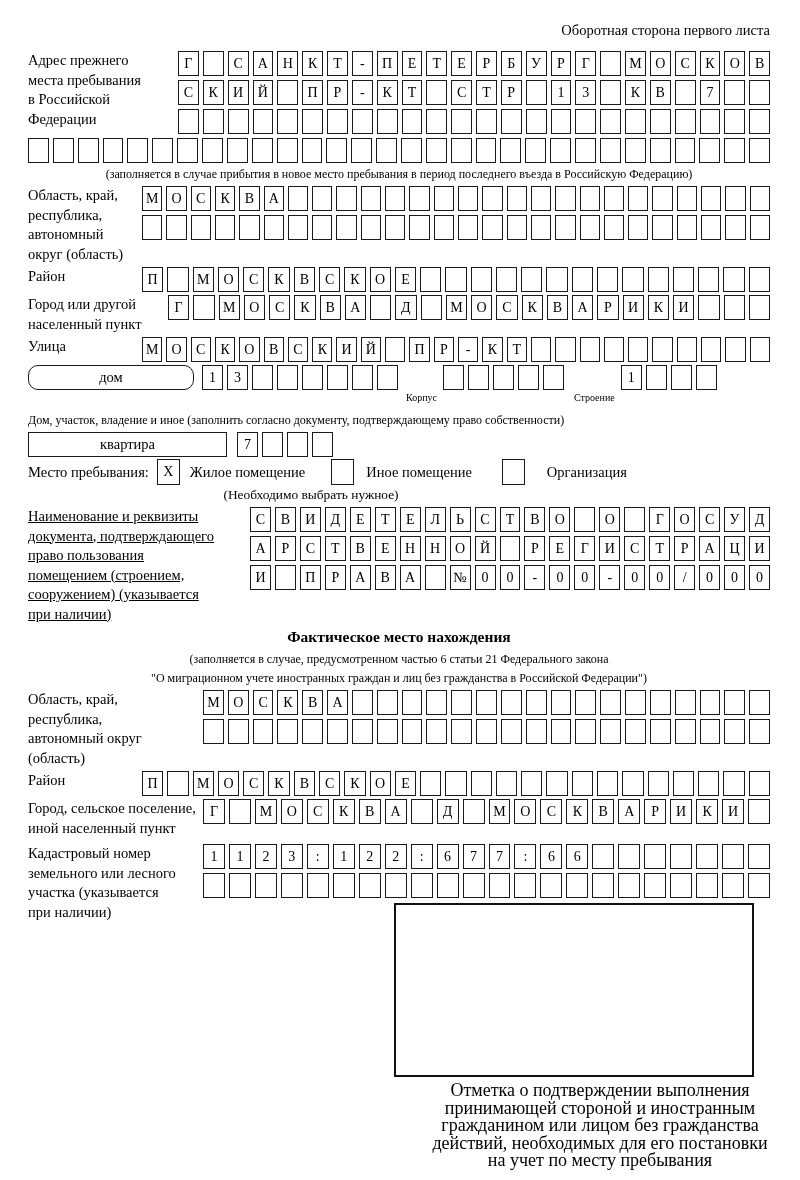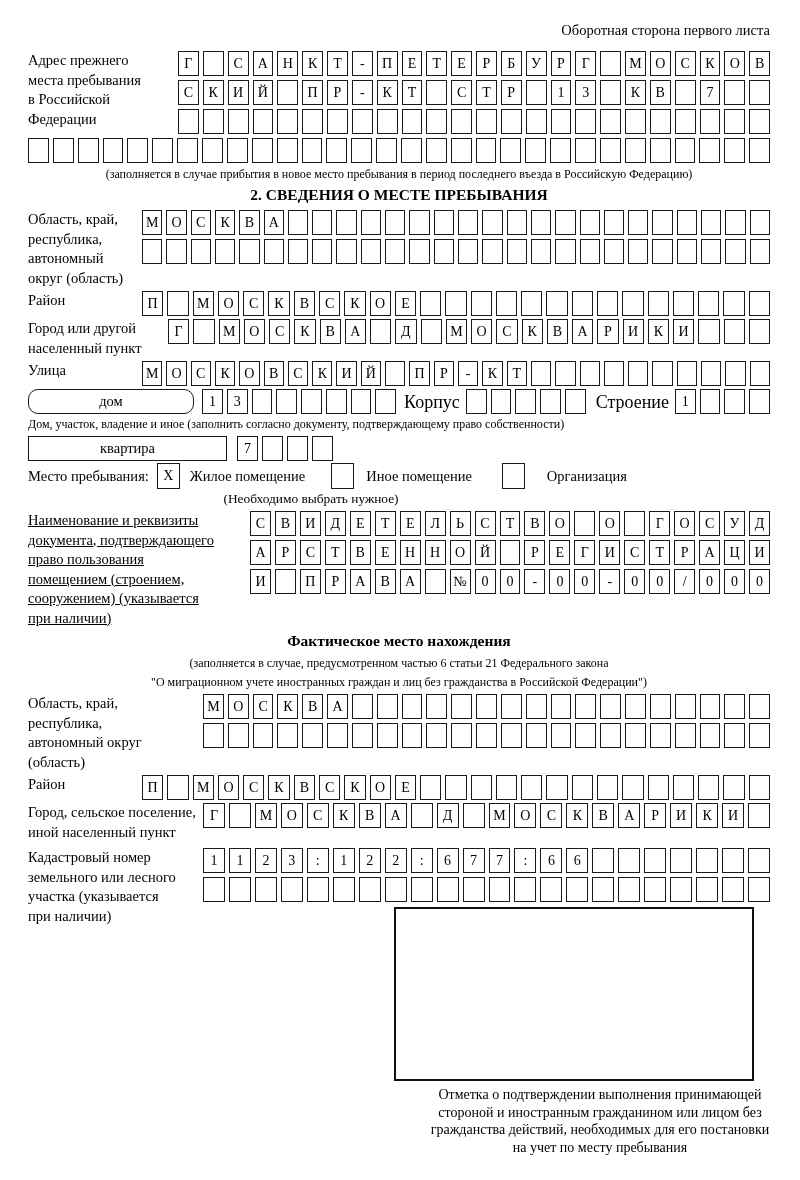--- a/index.html
+++ b/index.html
@@ -16,32 +16,32 @@
         text-align:center;background:#fff;overflow:hidden;}
   .fullrow{margin:4px 0 4px 0;}
   .note{font-size:12px;margin-bottom:4px;}
   .center{text-align:center;}
   .stitle{text-align:center;font-weight:bold;font-size:15.5px;margin:4px 0 6px;}
   .hrow{display:flex;align-items:flex-start;margin-bottom:2px;}
   .bigbox{height:23px;border:1.5px solid #1a1a1a;text-align:center;font-size:14.5px;
           line-height:23px;flex-shrink:0;}
   .bw167{width:164px;border-radius:10px;} .bw200{width:197px;}
   .gw196{width:196px;} .gw121{width:121px;} .gw96{width:96px;}
-  .ilabel{font-size:18px;line-height:26px;white-space:nowrap;flex-shrink:0;}
+  .ilabel{font-size:10px;line-height:26px;white-space:nowrap;flex-shrink:0;margin-top:20px;}
   .ml8{margin-left:8px;} .ml6{margin-left:6px;} .ml10{margin-left:10px;} .ml12{margin-left:12px;}
   .stayrow{display:flex;align-items:center;margin-bottom:2px;font-size:14.5px;}
   .cbox{width:21px;height:24px;border:1.5px solid #1a1a1a;text-align:center;
         line-height:24px;font-size:14px;flex-shrink:0;}
   .staynote{margin-left:118px;width:330px;text-align:center;font-size:13.4px;margin-bottom:4px;}
   .docrow{margin-bottom:4px;}
   .cad .flabel{height:56px;}
   .cadwrap{margin-top:6px;}
   .stampbox{width:356px;height:170px;border:2px solid #111;margin-left:auto;margin-right:16px;}
   .caption{width:340px;margin-left:auto;margin-right:0;text-align:center;
-           font-size:14px;line-height:17.5px;margin-top:5px;}
+           font-size:18px;line-height:17.5px;margin-top:5px;}
   .mt4{margin-top:4px;}
 </style>
 </head>
 <body>
 
 <div class="page">
 
   <div class="hdr">Оборотная сторона первого листа</div>
 
   <div class="frow">
@@ -157,21 +157,20 @@
       <div class="cell"></div>
       <div class="cell"></div>
       <div class="cell"></div>
       <div class="cell"></div>
       <div class="cell"></div>
       <div class="cell"></div>
       <div class="cell"></div>
     </div>
   <div class="note center">(заполняется в случае прибытия в новое место пребывания в период последнего въезда в Российскую Федерацию)</div>
 
-  <div class="stitle">2. СВЕДЕНИЯ О МЕСТЕ ПРЕБЫВАНИЯ</div>
 
   <div class="frow">
     <div class="flabel w114">Область, край,
 республика,
 автономный
 округ (область)</div>
     <div class="grids">
       <div class="cgrid" style="grid-template-columns: repeat(26, 1fr);">
           <div class="cell">М</div>
           <div class="cell">О</div>

